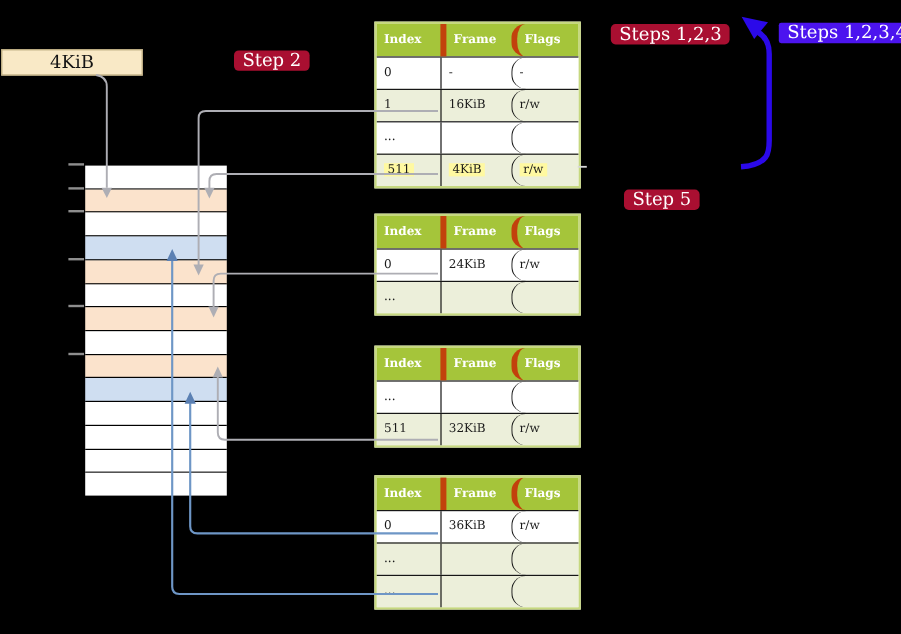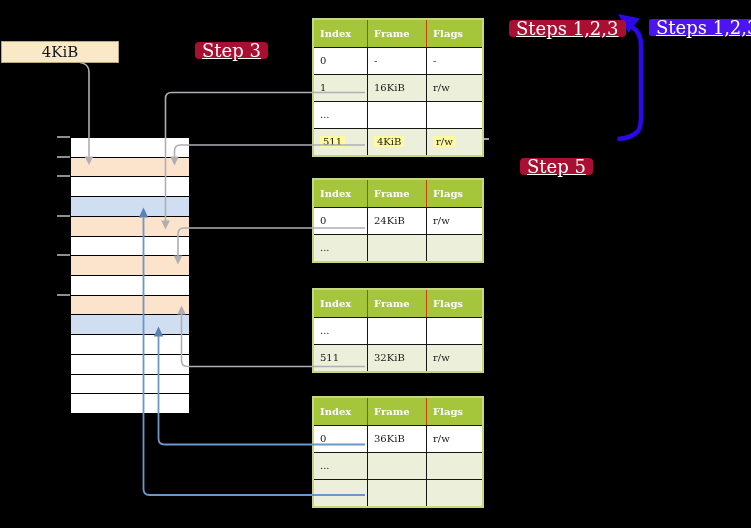--- a/index.html
+++ b/index.html
@@ -21,27 +21,27 @@
     box-sizing:border-box;background:#fff;}
   .prow{display:flex;}
   .prow.header{height:27px;background:var(--table-header-green,#A5C53A);}
   .prow.body{height:26px;border-top:1px solid #161616;background:#fff;}
   .prow.body.shaded{background:var(--table-row-shade,#ECEFDA);}
   .pcell{box-sizing:border-box;padding-left:6px;font-size:10px;color:#1a1a1a;
     overflow:hidden;white-space:nowrap;line-height:25px;}
   .prow.header .pcell{color:#fff;font-weight:bold;line-height:27px;}
   .pcell.c0{width:53px;}
   .pcell.c1{width:59px;}
-  .pcell.c2{width:56px;}
+  .pcell.c2{width:56px;border-radius:12px;}
   .prow.body .pcell + .pcell{border-left:1px solid #161616;}
-  .prow.header .pcell + .pcell{border-left:1px solid #c2410c;}
+  .prow.header .pcell + .pcell{border-left:5px solid #c2410c;}
   .hl{background:var(--highlight-yellow,#FFF9A1);padding:0 3px;}
 
-  .badge{position:absolute;color:#fff;font-size:18px;line-height:17px;height:17px;
-    padding:0 7px;border-radius:4px;white-space:nowrap;text-decoration:underline;}
+  .badge{position:absolute;color:#fff;font-size:15px;line-height:17px;height:17px;
+    padding:0 7px;border-radius:4px;white-space:nowrap;}
   #badge-step0{left:195px;top:42px;}
   #badge-steps123{left:509px;top:20px;}
   #badge-steps1234{left:649px;top:19px;border-radius:2px;}
   #badge-step4{left:520px;top:158px;}
 
   svg.overlay{position:absolute;left:0;top:0;pointer-events:none;}
 </style>
 </head>
 <body>
 
@@ -180,18 +180,18 @@
     <path d="M 365,444.5 H 164.5 Q 158.5,444.5 158.5,438.5 V 336" fill="none" style="stroke:var(--connector-blue)" stroke-width="1.8"></path>
     <polygon points="158.5,326.5 153.8,336.5 163.2,336.5" style="fill:#5b80b3"></polygon>
 
     <path d="M 365,495 H 149.5 Q 143.5,495 143.5,489 V 217.5" fill="none" style="stroke:var(--connector-blue)" stroke-width="1.8"></path>
     <polygon points="143.5,207.5 138.8,217.5 148.2,217.5" style="fill:#5b80b3"></polygon>
 
     <path d="M 617.5,139 C 626,138.5 634,136 638,131 C 640.5,127.5 641,123 641,117 V 45 C 641,37 638.5,31 632,27" fill="none" style="stroke:var(--loop-arrow-blue)" stroke-width="4.5"></path>
     <polygon points="618,14 640,18.5 628.5,32.5" style="fill:var(--loop-arrow-blue)"></polygon>
   </svg>
 
-  <div class="badge" id="badge-step0" style="background: rgb(169, 15, 49);">Step 3</div>
+  <div class="badge" id="badge-step0" style="background: rgb(169, 15, 49);">Step 2</div>
   <div class="badge" id="badge-steps123" style="background: rgb(169, 15, 49);">Steps 1,2,3</div>
   <div class="badge" id="badge-steps1234" style="background: rgb(76, 20, 239);">Steps 1,2,3,4</div>
   <div class="badge" id="badge-step4" style="background: rgb(169, 15, 49);">Step 5</div>
 
 </div>
 
 </body></html>

